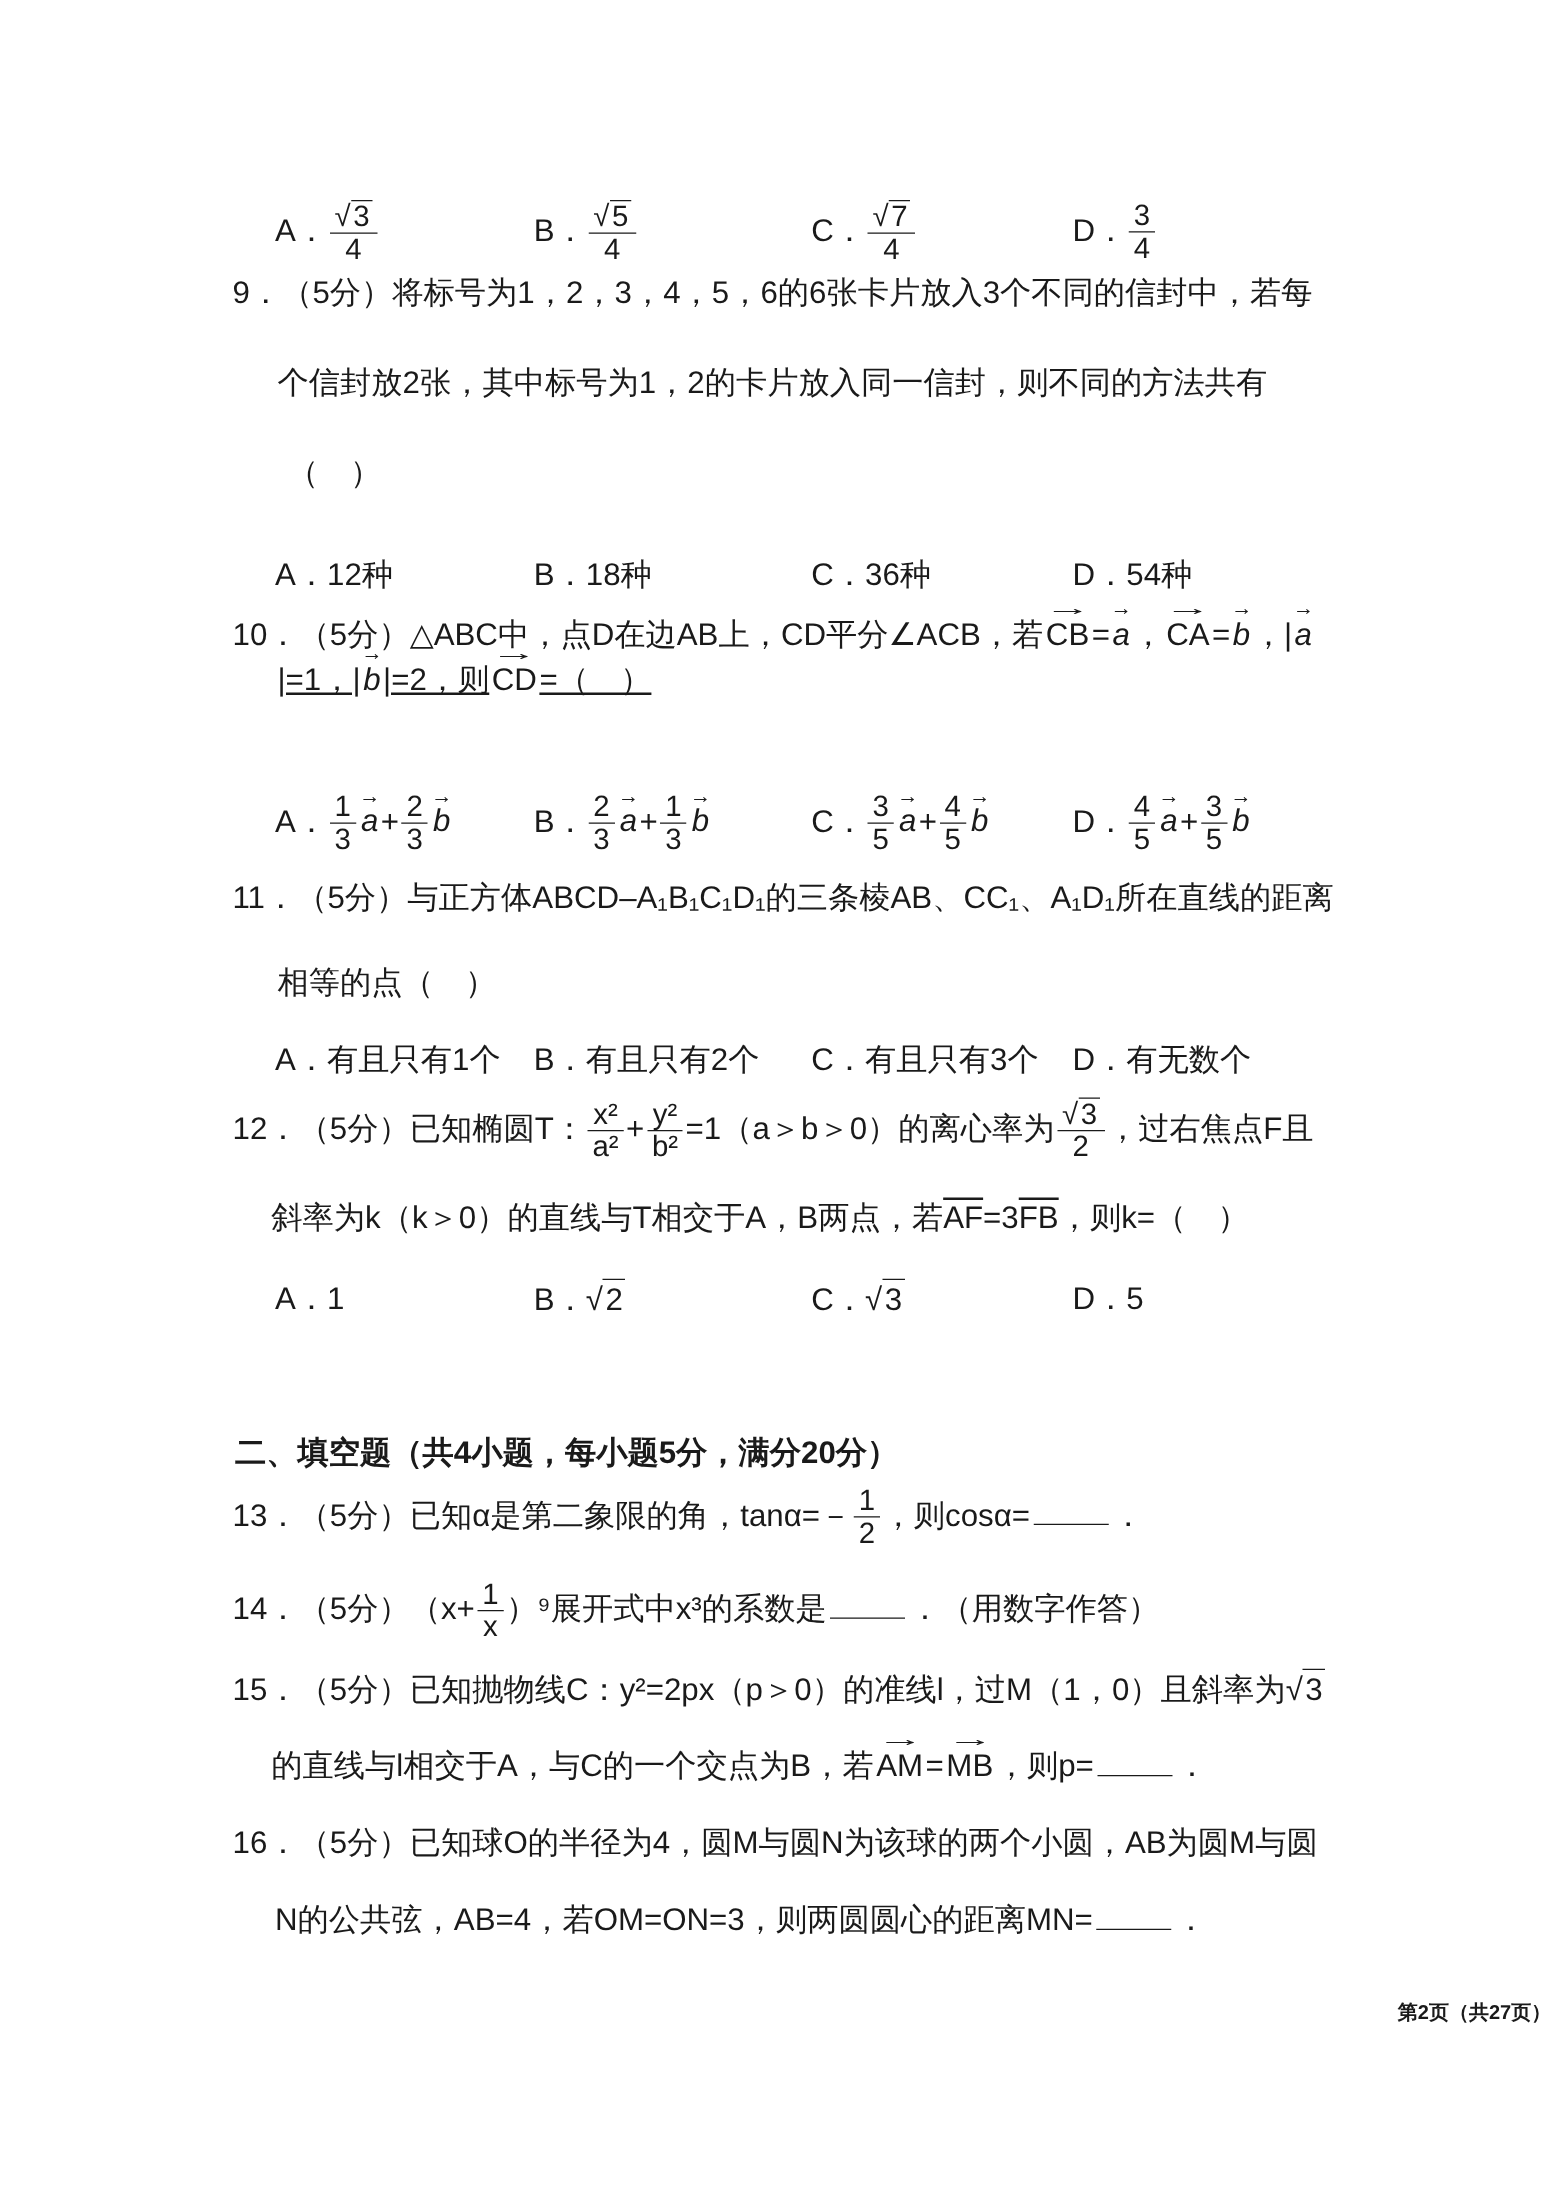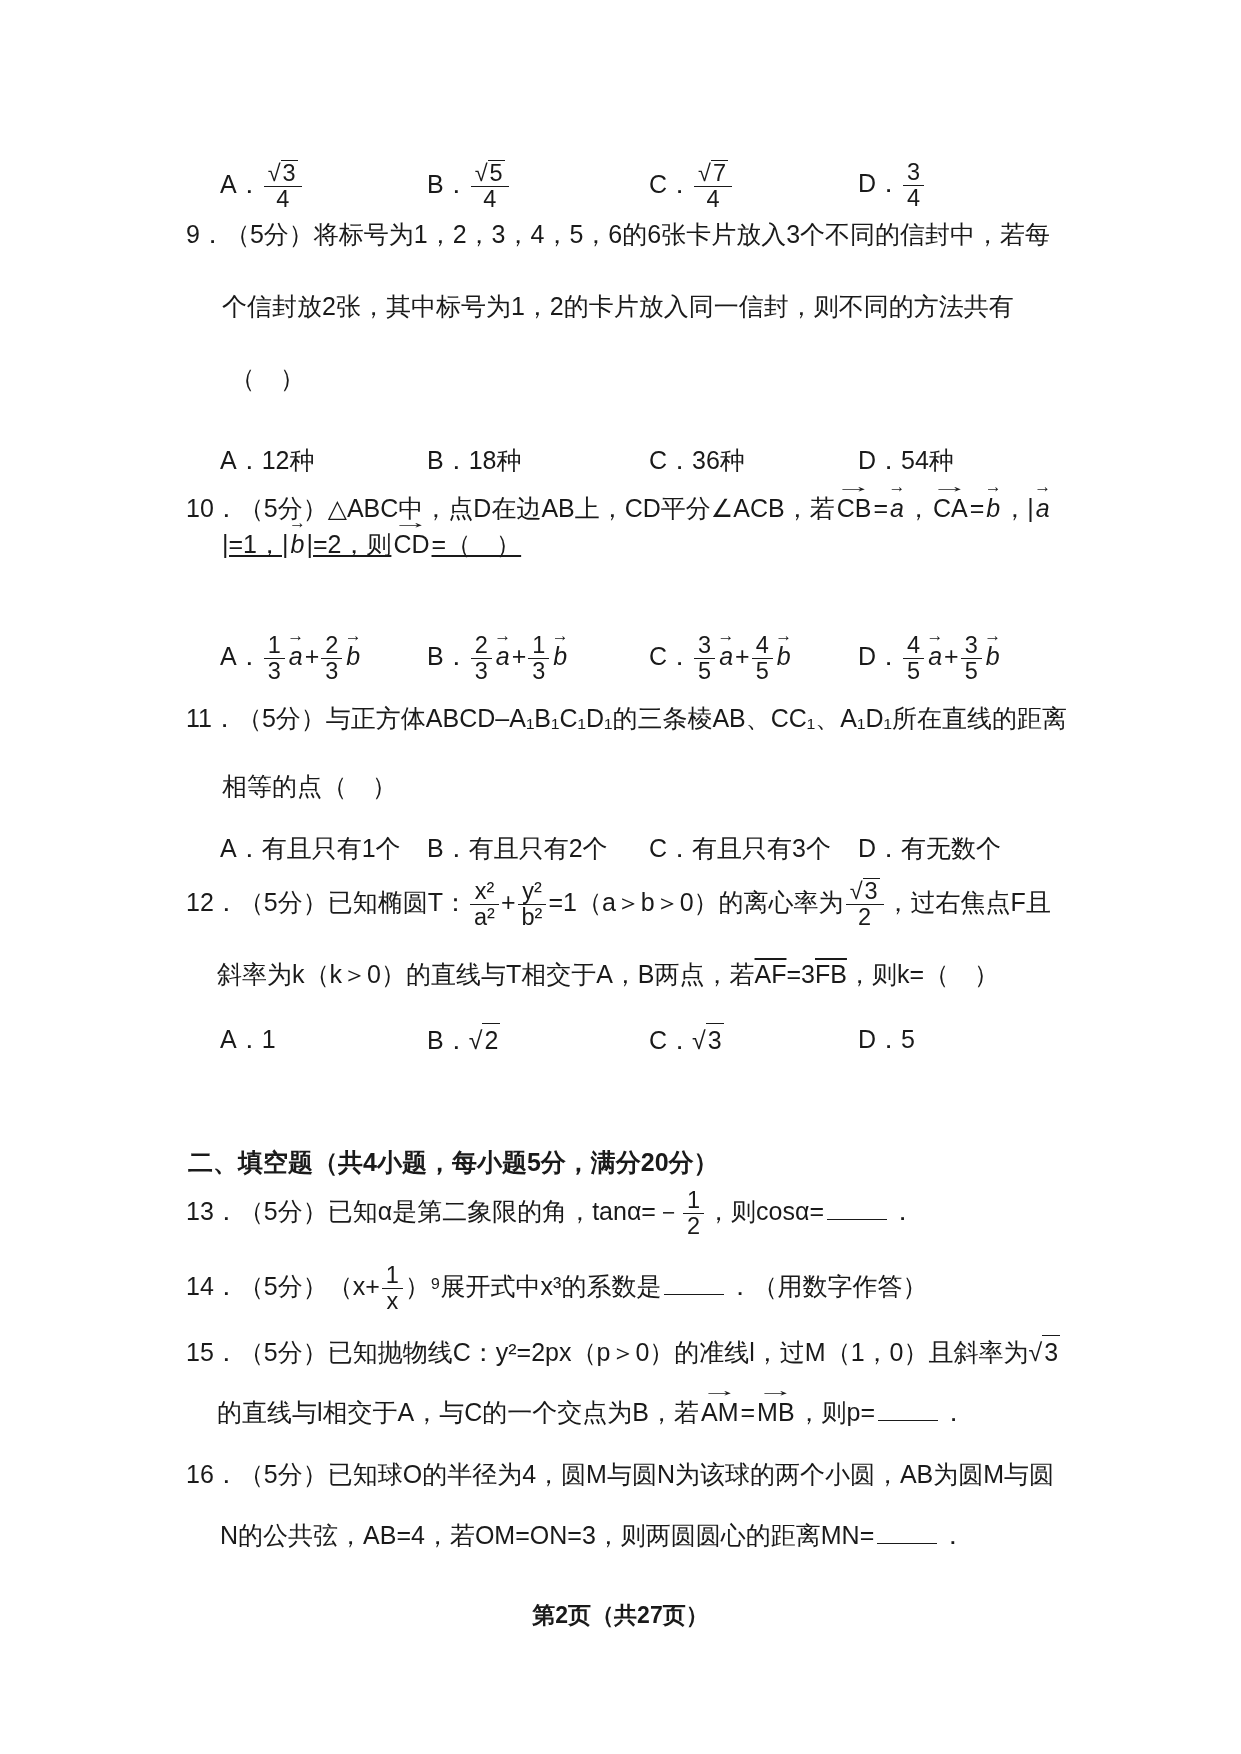--- a/index.html
+++ b/index.html
@@ -20,21 +20,21 @@
   
   .vec{display:inline-block;position:relative;margin:0 2px;}
   .vec .arr{position:absolute;left:50%;top:-0.80em;transform:translateX(-50%);font-size:0.68em;line-height:1;}
   .vec.w2 .arr{transform:translateX(-50%) scaleX(2.2);}
   .vec .vl.it{font-style:italic;}
   
   .oline{text-decoration:overline;}
   
   .blank{display:inline-block;border-bottom:1.7px solid currentColor;height:1em;vertical-align:baseline;margin:0 3px;}
   
-  .footer{position:absolute;left:0;right:0;top:1600px;text-align:center;font-size:23px;font-weight:600;}
+  .footer{position:absolute;left:0;right:0;top:1600px;text-align:right;font-size:16px;font-weight:600;}
 </style>
 </head>
 <body>
 
 <div class="paper" style="background: rgb(255, 255, 255); color: rgb(26, 26, 26);">
   <main id="doc-body">
       <div class="line opts" style="top: 160px; left: 220px;">
         <span class="opt">A．<span class="frac"><span class="fn"><span class="sqrt"><span class="rad">√</span><span class="sb">3</span></span></span><span class="fd">4</span></span></span>
         <span class="opt">B．<span class="frac"><span class="fn"><span class="sqrt"><span class="rad">√</span><span class="sb">5</span></span></span><span class="fd">4</span></span></span>
         <span class="opt">C．<span class="frac"><span class="fn"><span class="sqrt"><span class="rad">√</span><span class="sb">7</span></span></span><span class="fd">4</span></span></span>

